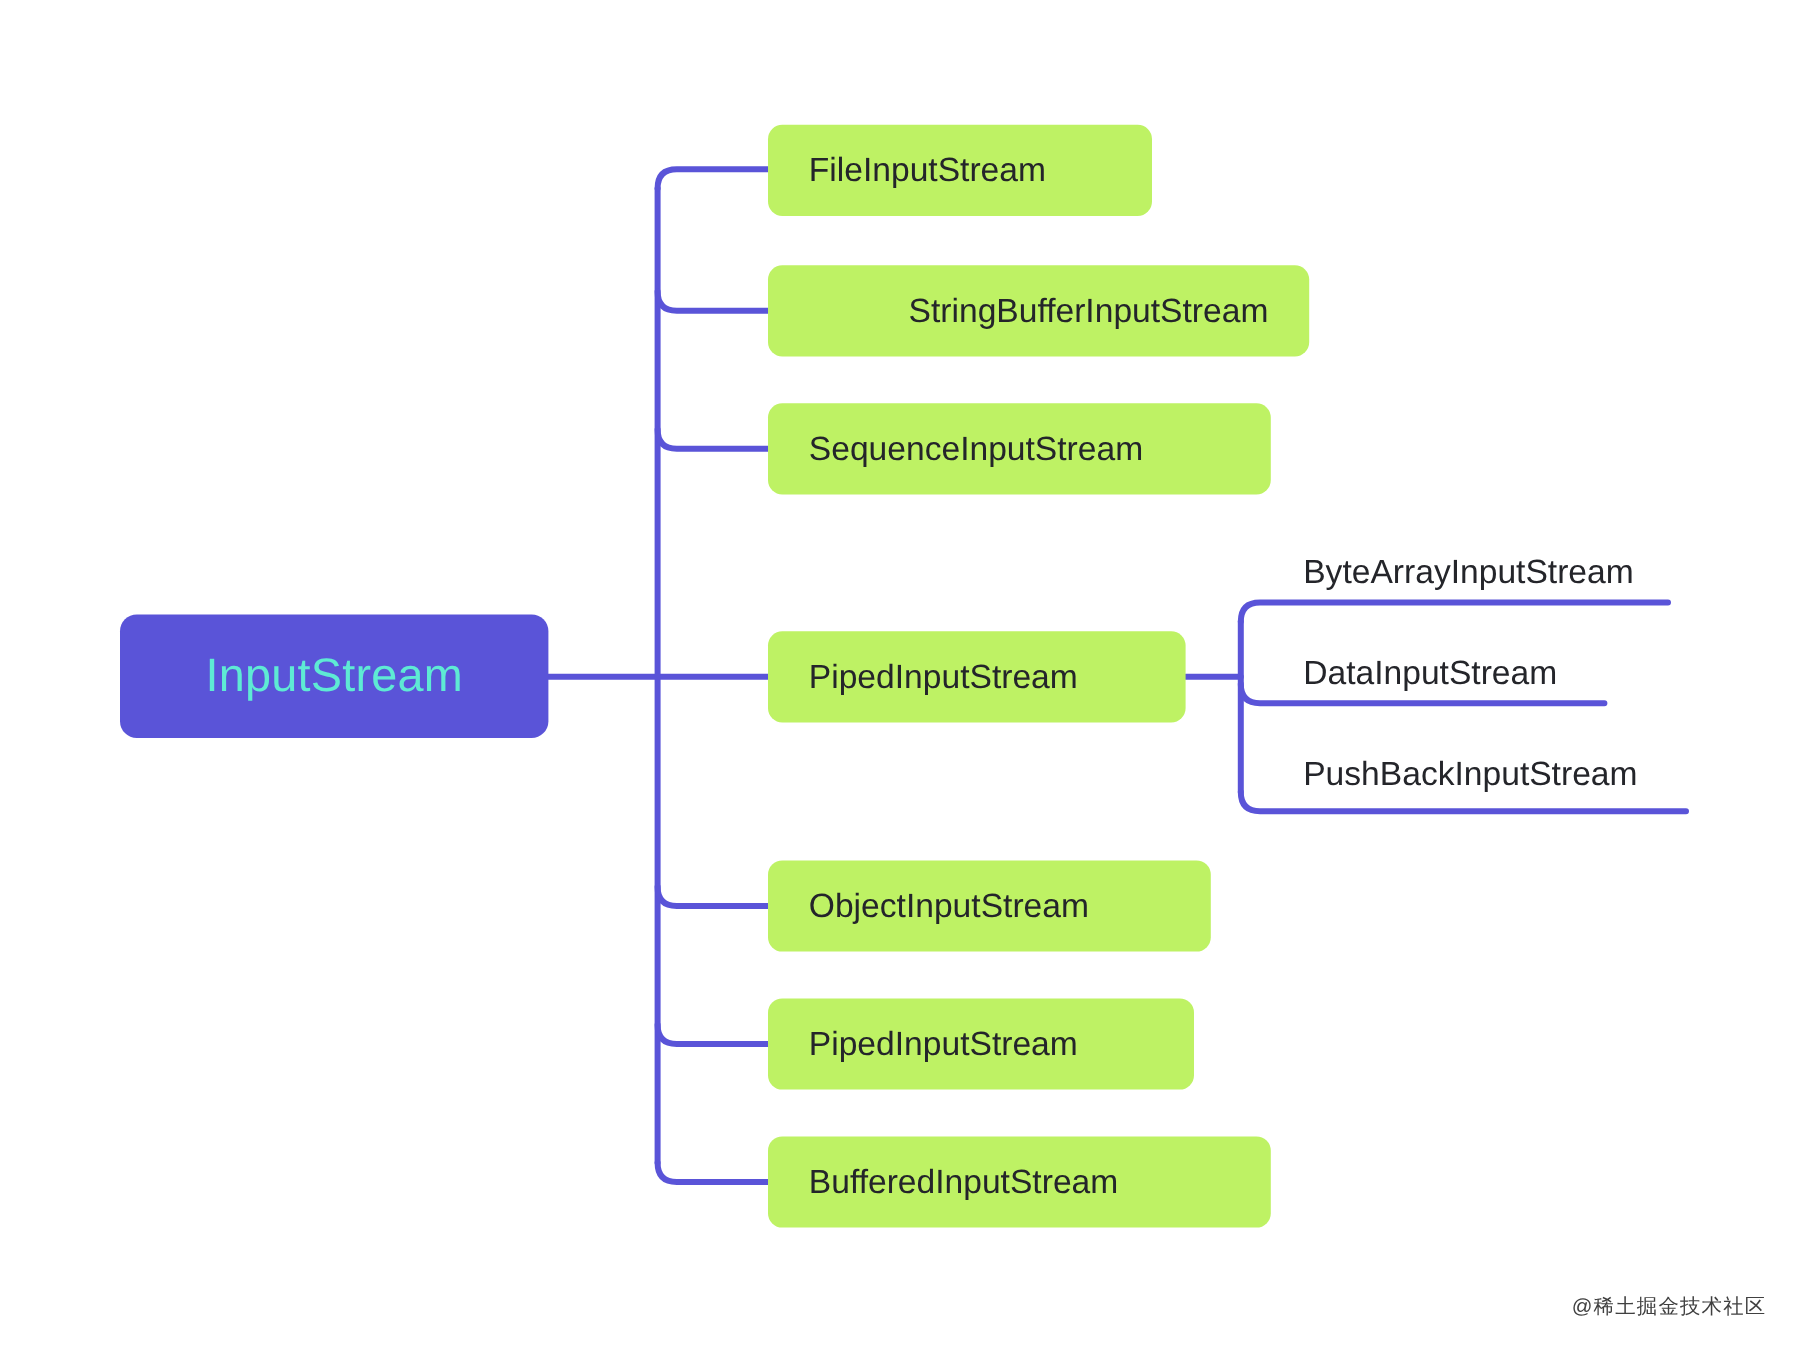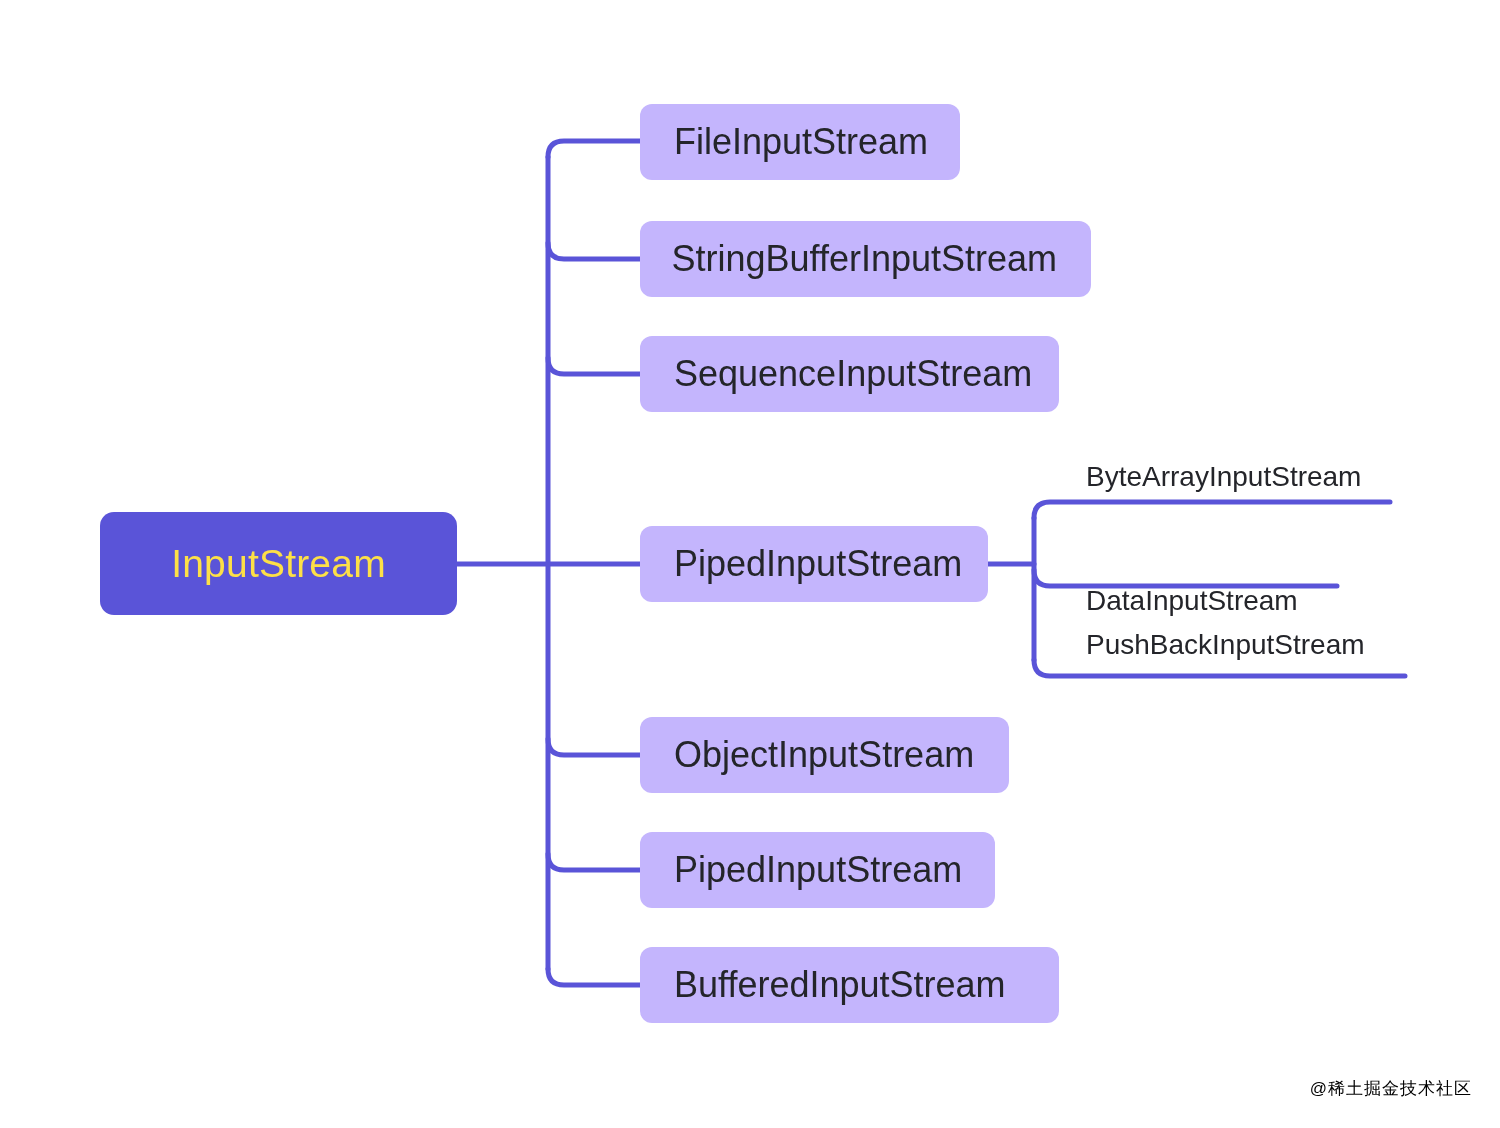--- a/index.html
+++ b/index.html
@@ -26,60 +26,60 @@
     pointer-events: none;
   }
   .node-root {
     position: absolute;
     left: 100px;
     top: 512px;
     width: 357px;
     height: 103px;
     border-radius: 14px;
     background: #5a54d8;
-    color: #fde047;
+    color: #5eead4;
     display: flex;
     align-items: center;
     justify-content: center;
     font-size: 39px;
     font-weight: 400;
     letter-spacing: 0.2px;
     box-sizing: border-box;
   }
   .node-l2 {
     position: absolute;
     height: 76px;
     border-radius: 12px;
-    background: #c4b5fd;
+    background: #bef264;
     color: #24252a;
     display: flex;
     align-items: center;
     padding-left: 34px;
     padding-right: 34px;
-    font-size: 36px;
+    font-size: 28px;
     font-weight: 400;
     box-sizing: border-box;
     white-space: nowrap;
   }
   .node-l3 {
     position: absolute;
     color: #24252a;
     font-size: 28px;
     font-weight: 400;
     white-space: nowrap;
     display: flex;
     align-items: center;
     height: 44px;
   }
   .watermark {
     position: absolute;
     right: 28px;
     bottom: 28px;
     font-size: 17px;
-    color: #000000;
+    color: #404040;
     letter-spacing: 1px;
     white-space: nowrap;
   }
 </style>
 </head>
 <body>
 
 <div id="canvas">
 
   <svg id="wires" viewBox="0 0 1500 1128" width="1500" height="1128" aria-hidden="true">
@@ -127,21 +127,21 @@
   <div class="node-l2" style="left:640px;top:832px;width:355px;">
     <span>PipedInputStream</span>
   </div>
   <div class="node-l2" style="left:640px;top:947px;width:419px;">
     <span>BufferedInputStream</span>
   </div>
 
   <div class="node-l3" style="left:1086px;top:455px;">
     <span>ByteArrayInputStream</span>
   </div>
-  <div class="node-l3" style="left:1086px;top:539px;margin-top:40px;">
+  <div class="node-l3" style="left:1086px;top:539px;">
     <span>DataInputStream</span>
   </div>
   <div class="node-l3" style="left:1086px;top:623px;justify-content:center;">
     <span>PushBackInputStream</span>
   </div>
 
   <div class="watermark">@稀土掘金技术社区</div>
 
 </div>
 

